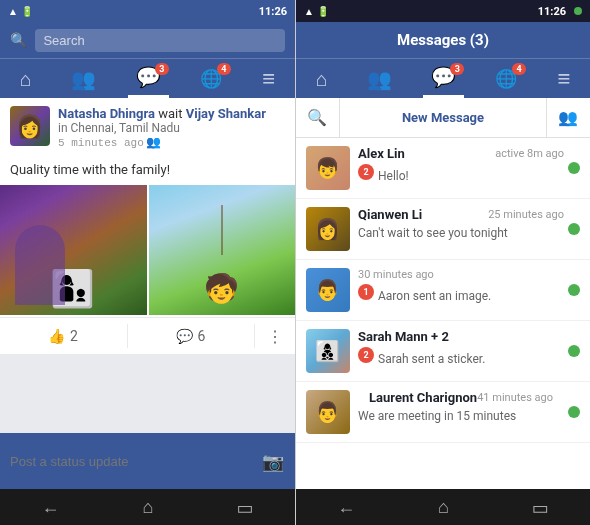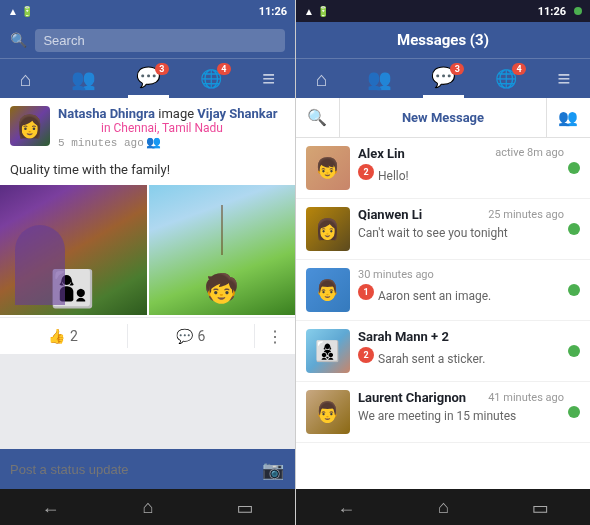--- a/index.html
+++ b/index.html
@@ -213,21 +213,21 @@
       width: 40px;
       display: flex;
       align-items: center;
       justify-content: center;
       color: #666;
       font-size: 16px;
       cursor: pointer;
     }
 
     .post-status-bar {
-      height: 40px;
+      height: 56px;
       background: #3a5898;
       display: flex;
       align-items: center;
       padding: 0 10px;
       gap: 8px;
       margin-top: auto;
     }
     .post-status-input {
       flex: 1;
       background: transparent;
@@ -489,24 +489,24 @@
 
   <div class="feed">
     <div class="post-card">
       <div class="post-header">
         <div class="avatar avatar-natasha">
           <div class="face-shape">👩</div>
         </div>
         <div class="post-meta">
           <div class="post-author">
             <span>Natasha Dhingra</span>
-            <span style="font-weight:normal;color:#333;">image</span>
+            <span style="font-weight:normal;color:#333;">wait</span>
             <span>Vijay Shankar</span>
           </div>
-          <div style="font-size:12px;color:#ec4899;margin-left:43px;">in Chennai, Tamil Nadu</div>
+          <div style="font-size:12px;color:#737373;">in Chennai, Tamil Nadu</div>
           <div class="post-time">
             <span>5 minutes ago</span>
             <span style="font-size:12px;">👥</span>
           </div>
         </div>
       </div>
       <div class="post-text">Quality time with the family!</div>
       <div class="post-images">
         <div class="post-image">
           <div class="img-left post-image-inner" style="background: linear-gradient(150deg, #5a2d82 0%, #7b3f9e 20%, #9c6030 50%, #4a7c2f 80%, #2d5a1e 100%); position:relative; overflow:hidden;">
@@ -595,21 +595,21 @@
     </div>
   </div>
 
   <div class="messages-list">
 
     <div class="message-item">
       <div class="msg-avatar avatar-alex">
         <div class="face-shape msg-face">👦</div>
       </div>
       <div class="msg-content">
-        <div style="display:flex;justify-content:space-between;align-items:flex-start;">
+        <div style="display:flex;justify-content:space-between;align-items:center;">
           <span class="msg-name">Alex Lin</span>
           <span class="msg-time">active 8m ago</span>
         </div>
         <div style="display:flex;align-items:center;gap:4px;">
           <span class="msg-num-badge">2</span>
           <span class="msg-preview">Hello!</span>
         </div>
       </div>
       <div class="msg-badge badge-green" style="margin-left:4px;"></div>
     </div>
@@ -658,21 +658,21 @@
         </div>
       </div>
       <div class="msg-badge badge-green" style="margin-left:4px;"></div>
     </div>
 
     <div class="message-item">
       <div class="msg-avatar avatar-laurent">
         <div class="face-shape msg-face">👨</div>
       </div>
       <div class="msg-content">
-        <div style="display:flex;justify-content:space-between;align-items:center;">
+        <div style="display:flex;justify-content:center;align-items:center;">
           <span class="msg-name">Laurent Charignon</span>
           <span class="msg-time">41 minutes ago</span>
         </div>
         <span class="msg-preview">We are meeting in 15 minutes</span>
       </div>
       <div class="msg-badge badge-green" style="margin-left:4px;"></div>
     </div>
 
   </div>
 

